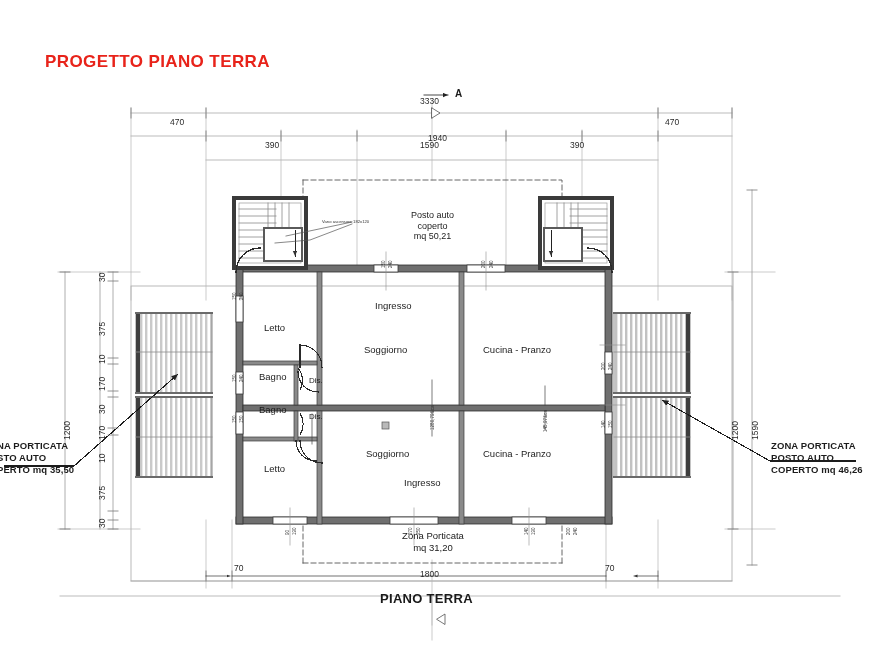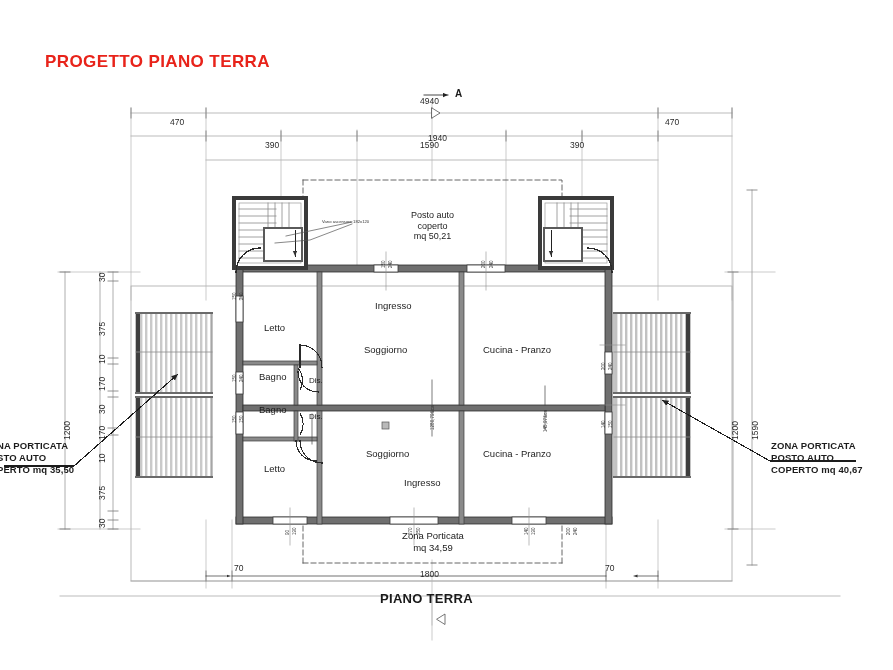--- a/index.html
+++ b/index.html
@@ -348,21 +348,21 @@
 
       <g stroke="#1c1c1c" stroke-width="1.1" fill="none">
 
         <path d="M5,466 L74,466 L178,374" marker-end="url(#ar)"></path>
 
         <path d="M855,461 L770,461 L662,400" marker-end="url(#ar)"></path>
       </g>
     </g>
   </svg>
 
-  <div class="dimtxt" style="left:420px;top:96px;">4940</div>
+  <div class="dimtxt" style="left:420px;top:96px;">3330</div>
   <div class="aletter" style="left:455px;top:88px;">A</div>
 
   <div class="dimtxt" style="left:170px;top:117px;">470</div>
   <div class="dimtxt" style="left:420px;top:133px;margin-left:8px;">1940</div>
   <div class="dimtxt" style="left:665px;top:117px;">470</div>
 
   <div class="dimtxt" style="left:265px;top:140px;">390</div>
   <div class="dimtxt" style="left:420px;top:140px;">1590</div>
   <div class="dimtxt" style="left:570px;top:140px;">390</div>
 
@@ -397,26 +397,26 @@
 
   <div class="lbl callout" style="left:-3px;top:440px;">
     <div>NA PORTICATA</div>
     <div>STO AUTO</div>
     <div>PERTO mq 35,50</div>
   </div>
 
   <div class="lbl callout" style="left:771px;top:440px;">
     <div>ZONA PORTICATA</div>
     <div>POSTO AUTO</div>
-    <div>COPERTO mq 40,67</div>
+    <div>COPERTO mq 46,26</div>
   </div>
 
   <div class="zp" style="left:378px;top:530px;width:110px;">
     <div>Zona Porticata</div>
-    <div>mq 34,59</div>
+    <div>mq 31,20</div>
   </div>
 
   <div class="lbl room" style="left:264px;top:322px;">Letto</div>
   <div class="lbl room" style="left:259px;top:371px;">Bagno</div>
   <div class="lbl room" style="left:309px;top:376px;font-size:8px;">Dis.</div>
   <div class="lbl room" style="left:364px;top:344px;">Soggiorno</div>
   <div class="lbl room" style="left:375px;top:300px;">Ingresso</div>
   <div class="lbl room" style="left:483px;top:344px;">Cucina - Pranzo</div>
 
   <div class="lbl room" style="left:264px;top:463px;">Letto</div>

